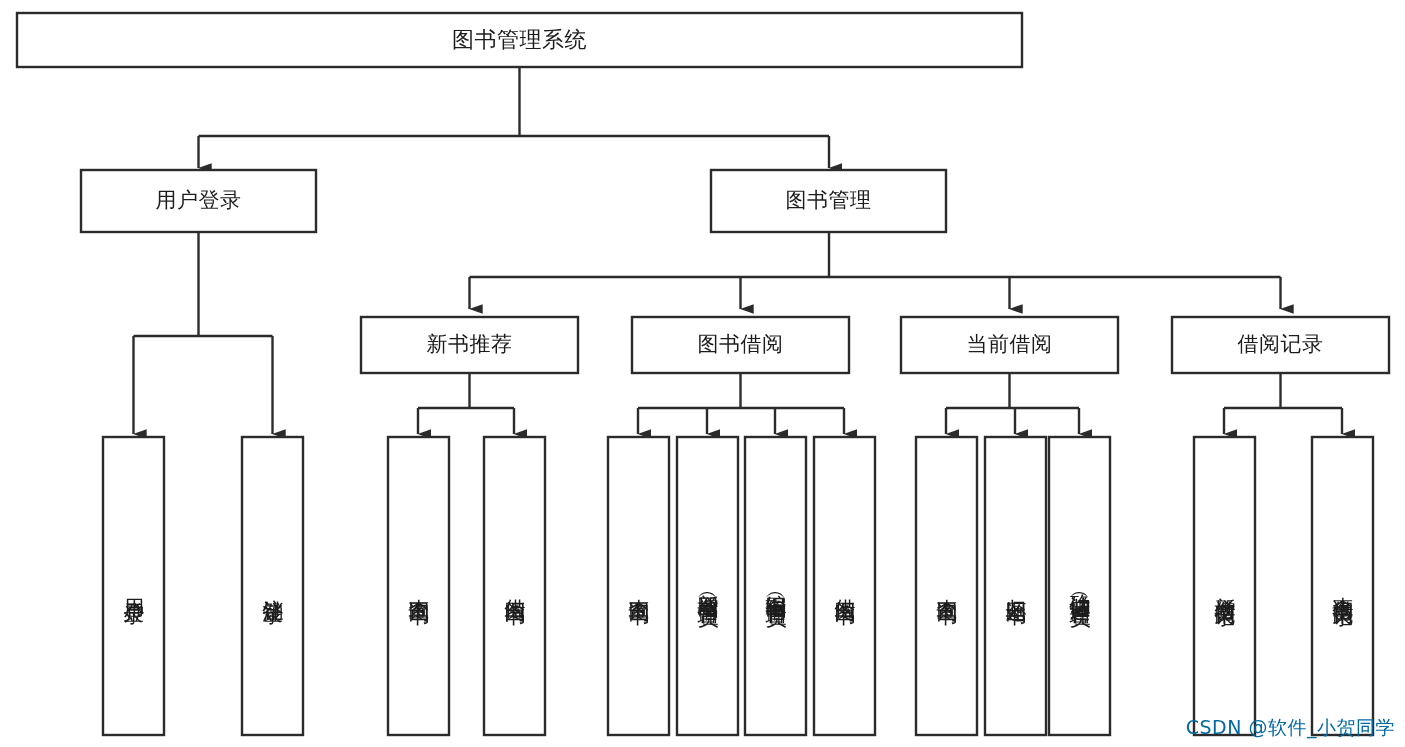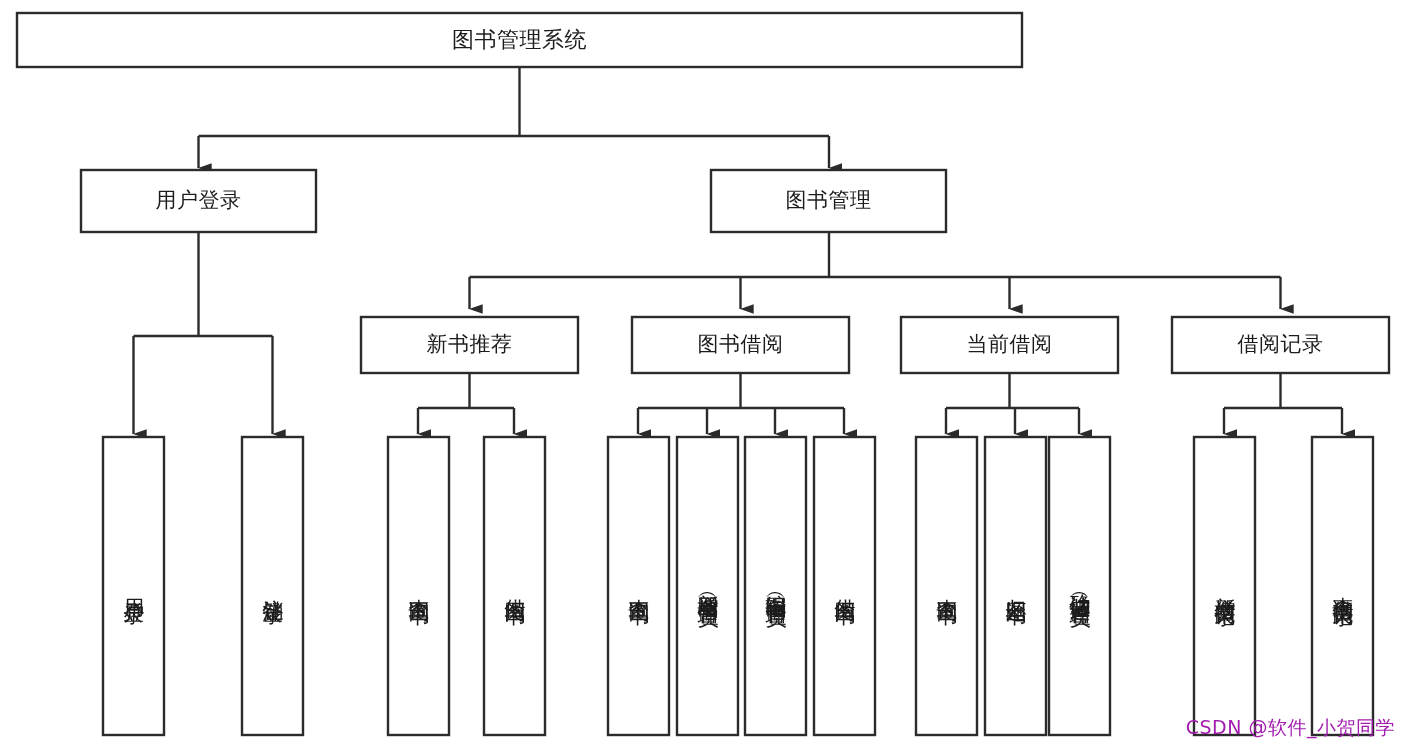--- a/index.html
+++ b/index.html
@@ -70,21 +70,21 @@
     white-space: nowrap;
     pointer-events: none;
     user-select: none;
   }
   .watermark {
     position: absolute;
     right: 10px;
     bottom: 6px;
     font-family: "DejaVu Sans", "Liberation Sans", sans-serif;
     font-size: 19px;
-    color: #a21caf;
+    color: #0369a1;
     letter-spacing: 0.5px;
     white-space: nowrap;
   }
 </style>
 </head>
 <body>
 
 <div id="diagram-root">
 
   <svg class="diagram-canvas" viewBox="0 0 1405 747" xmlns="http://www.w3.org/2000/svg">

